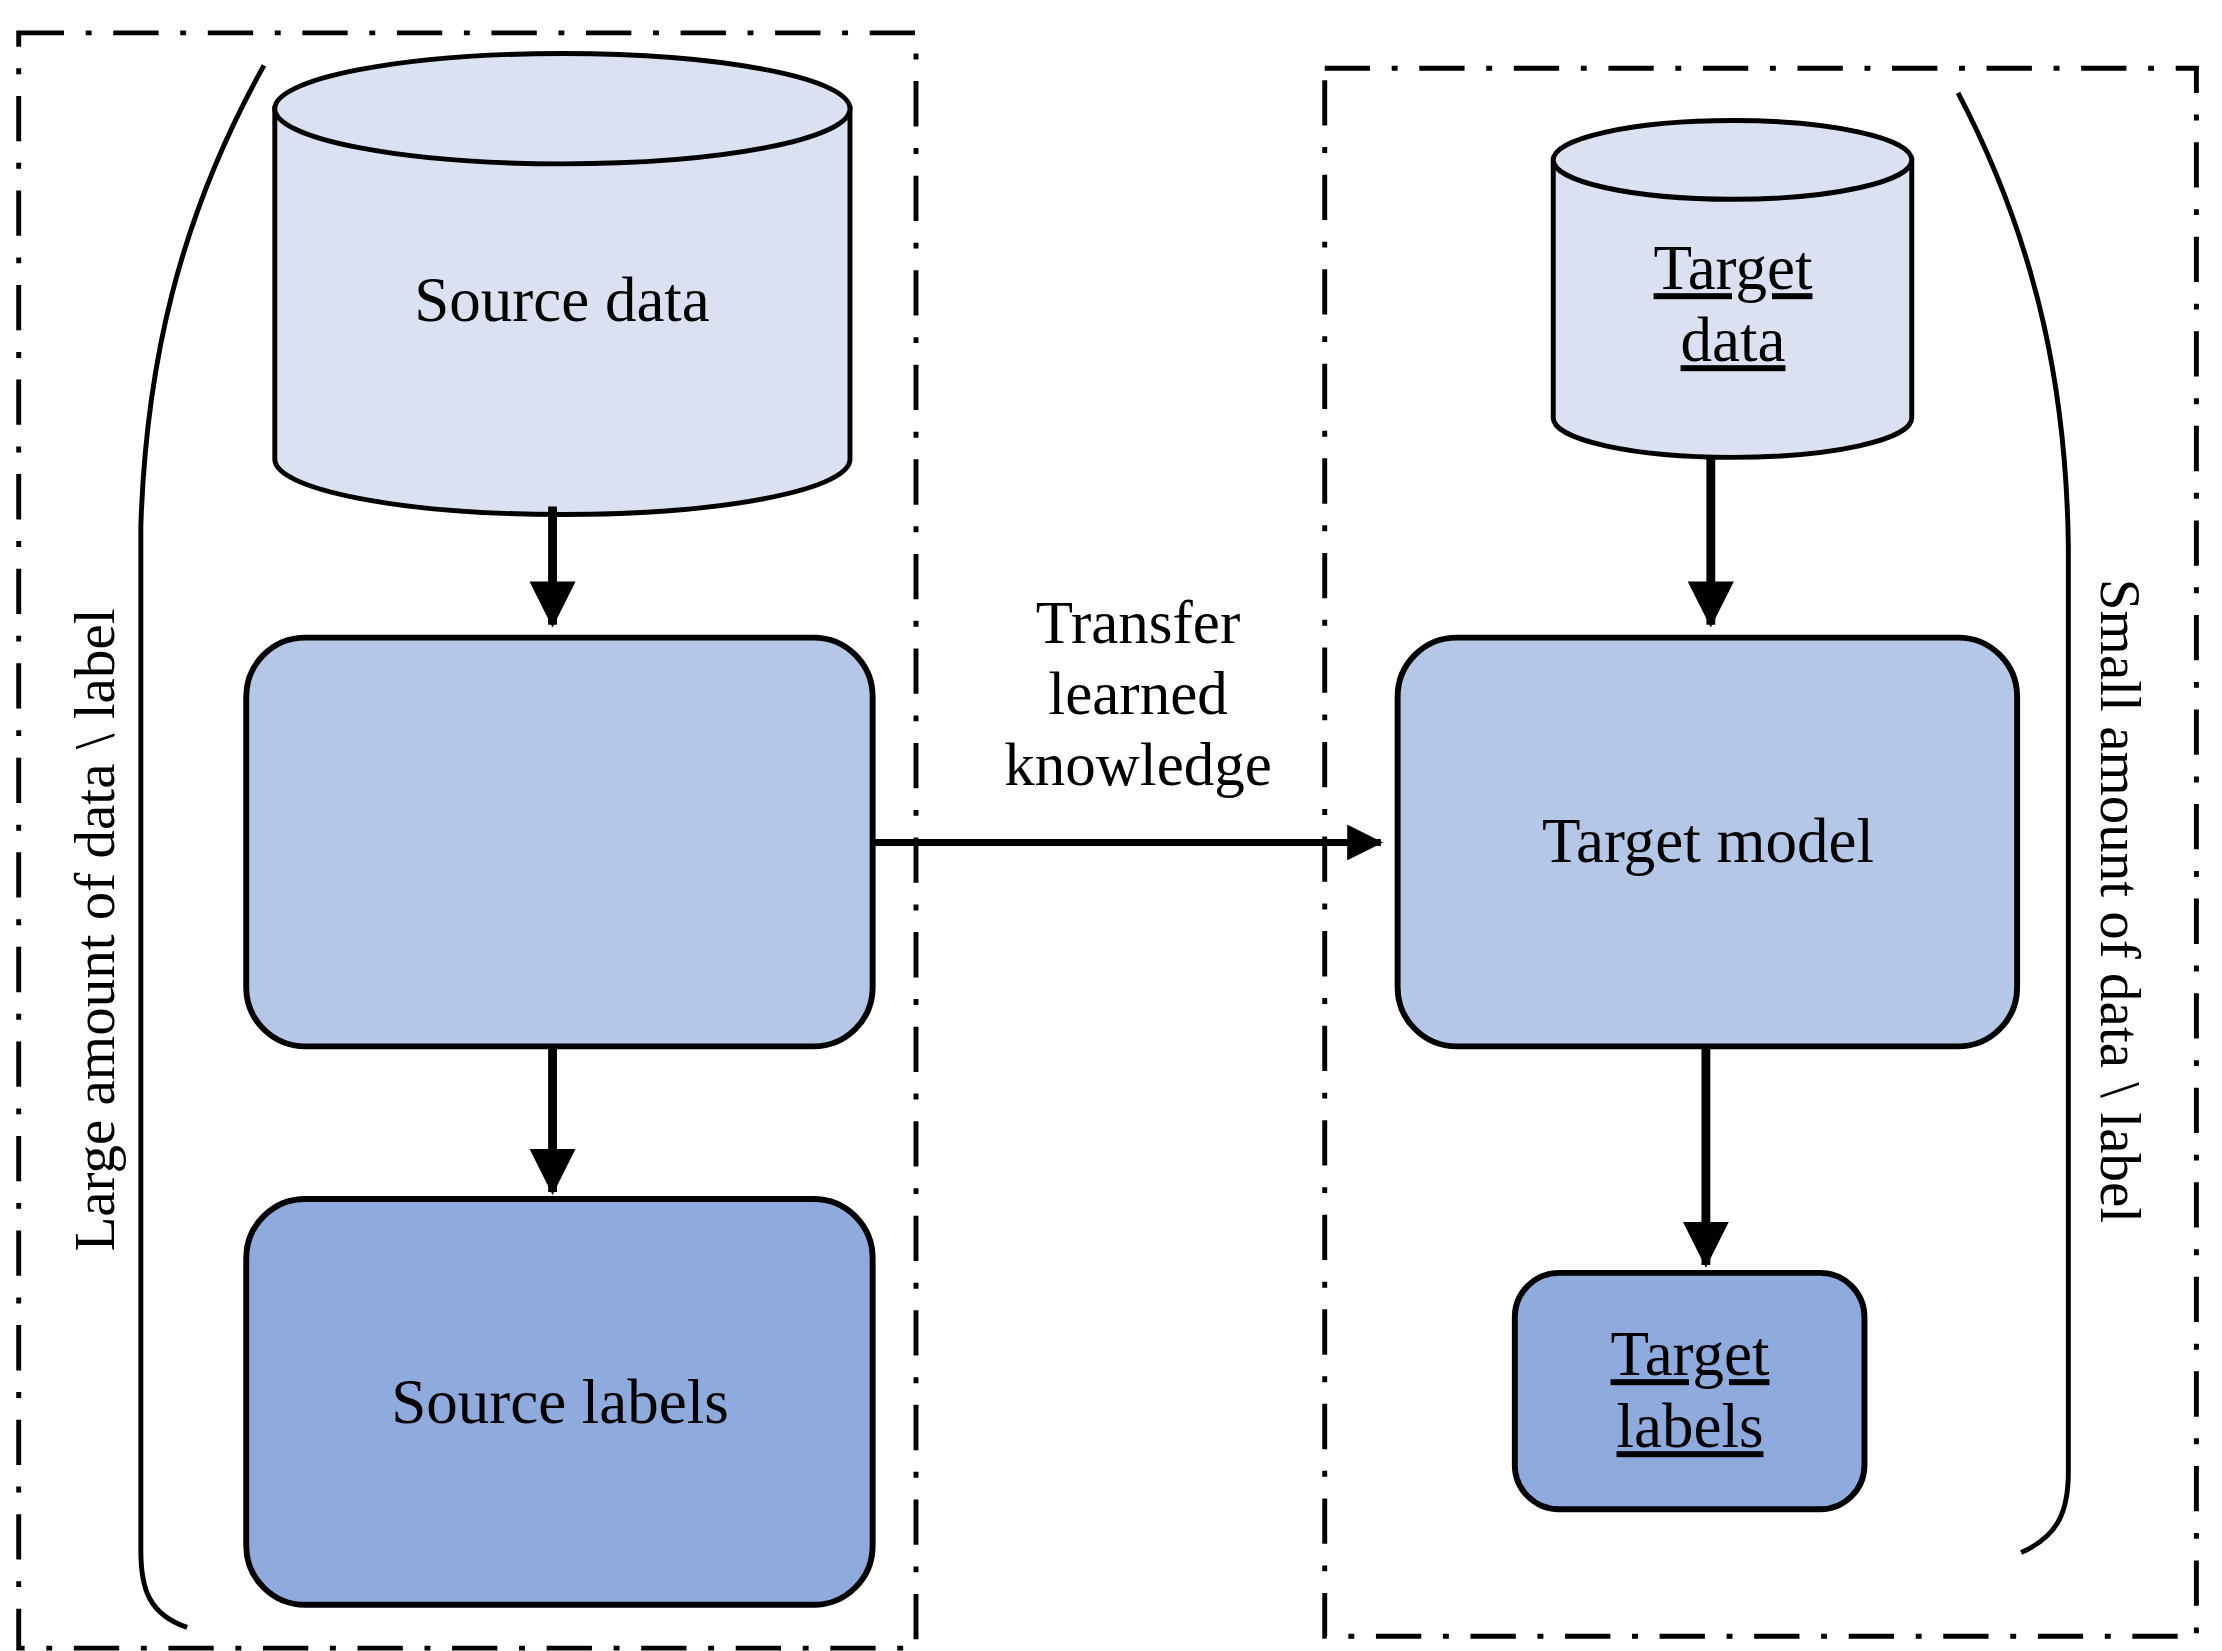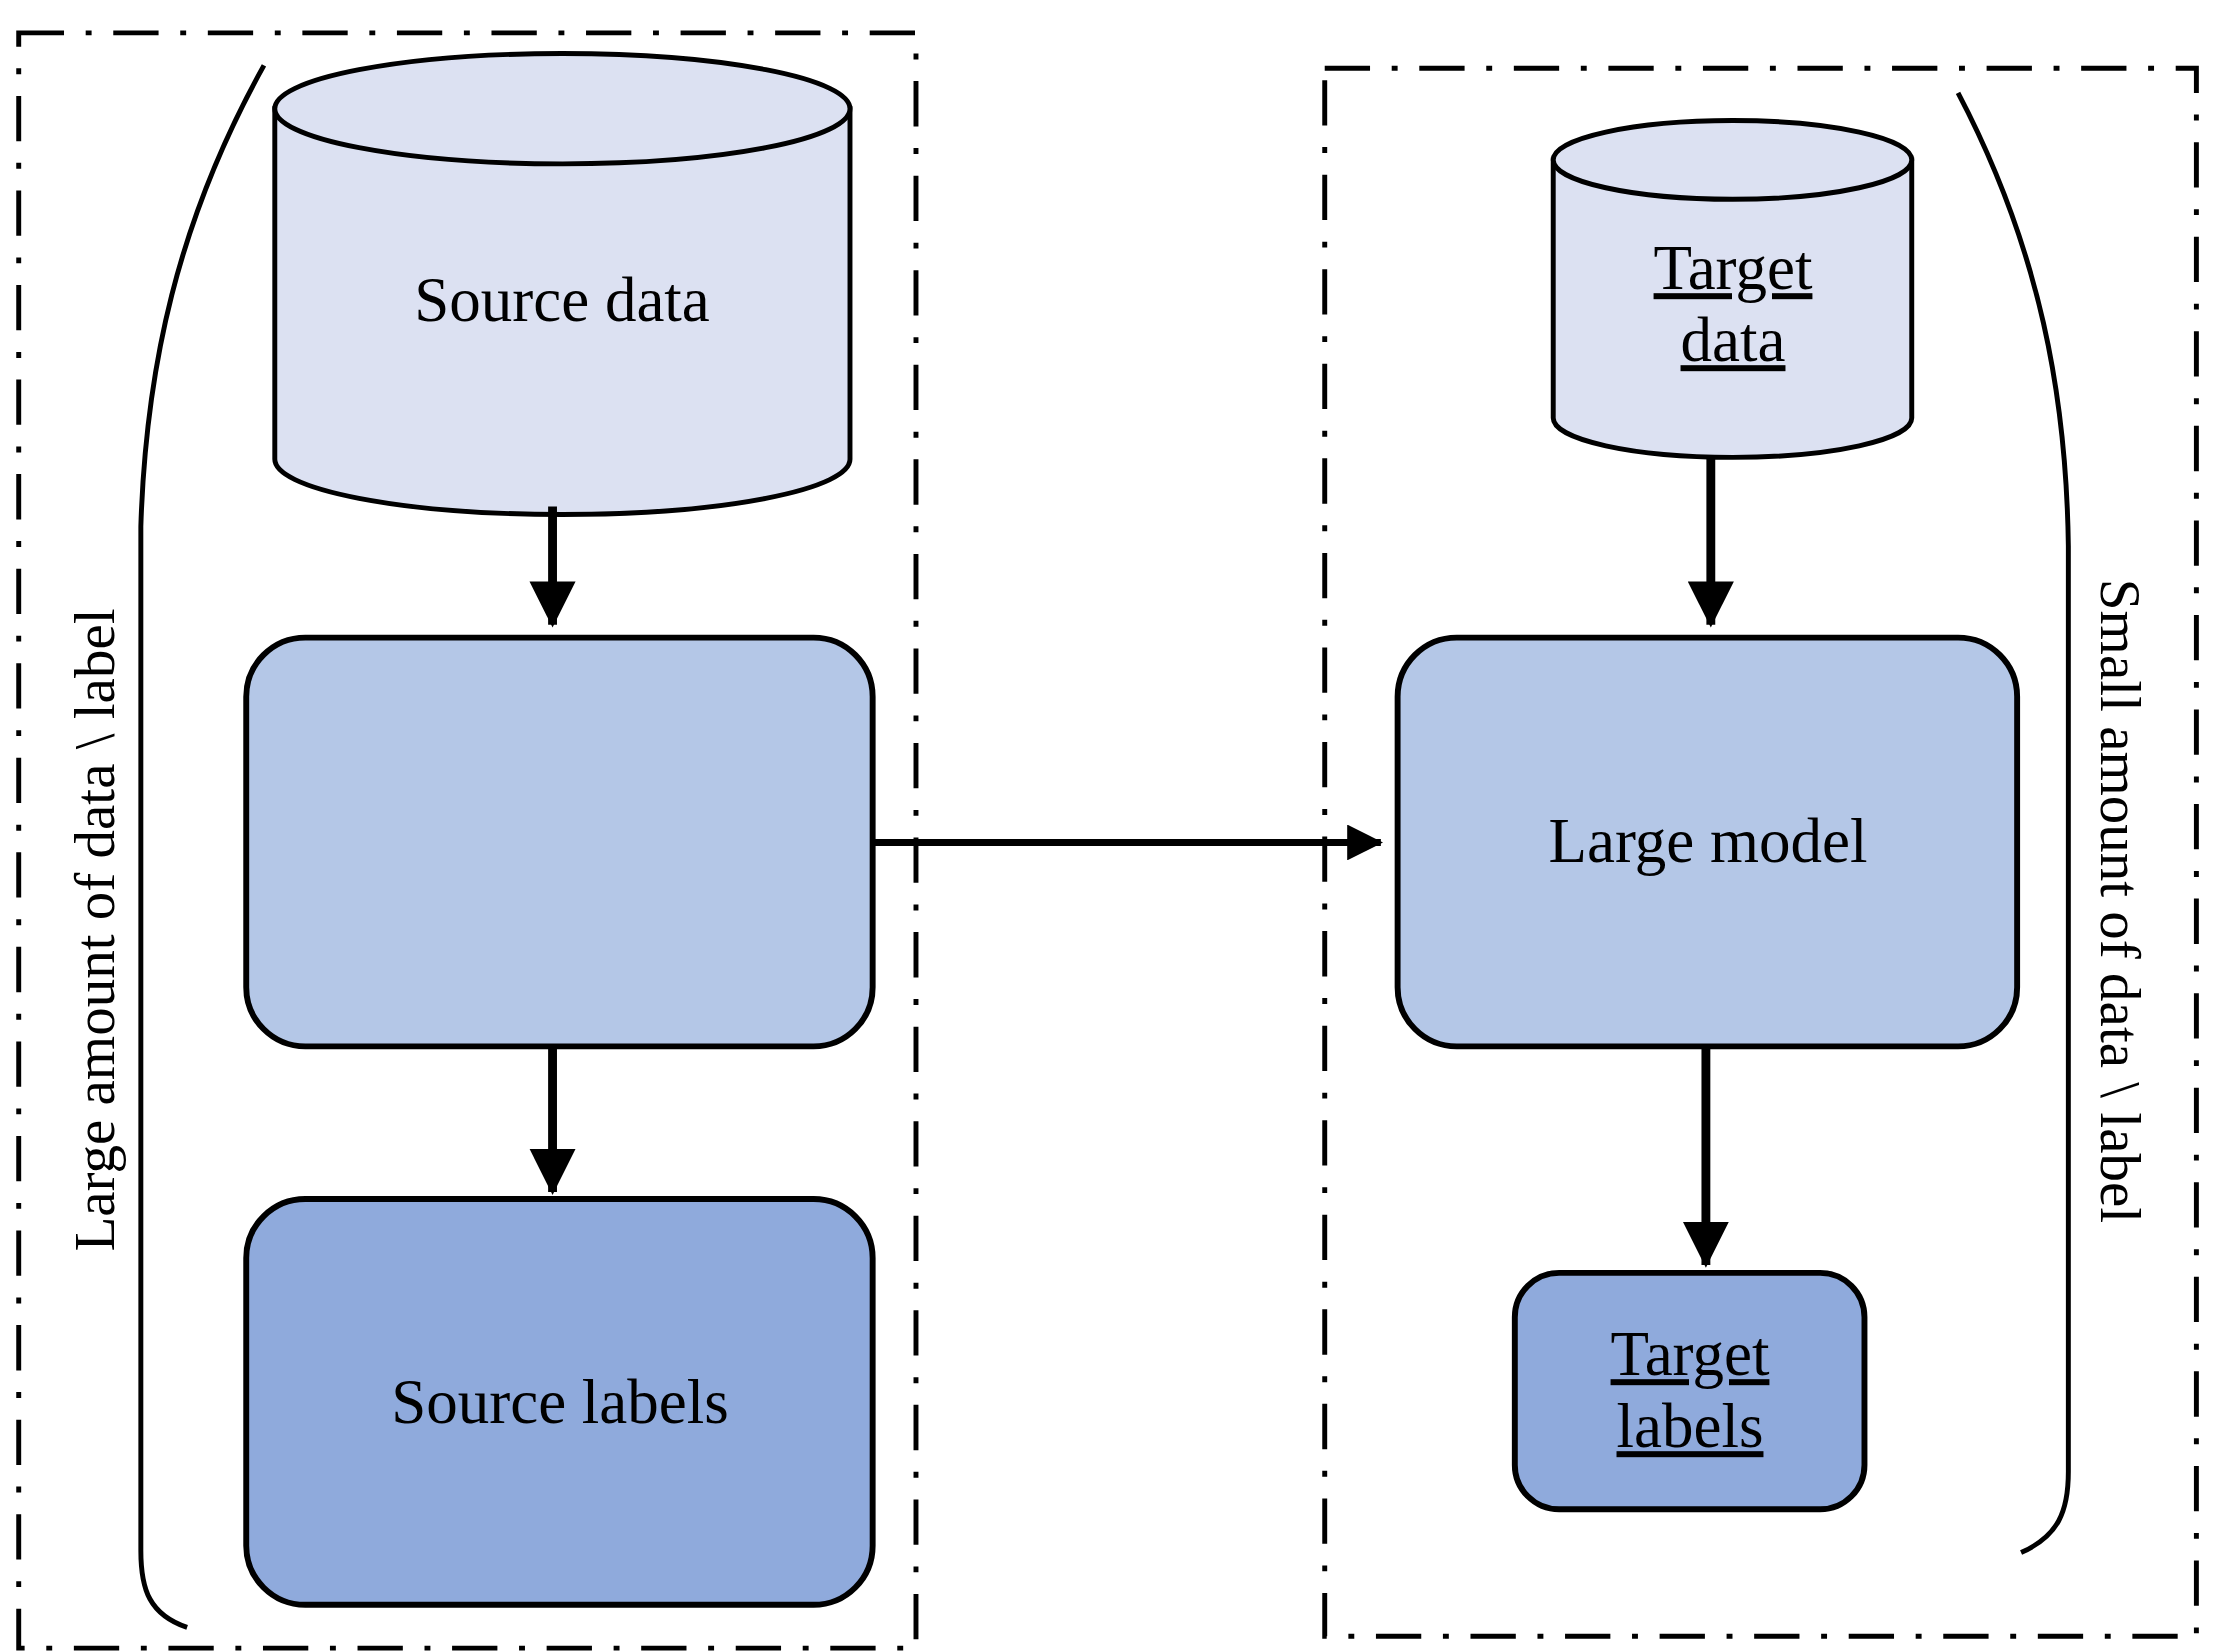--- a/index.html
+++ b/index.html
@@ -109,24 +109,27 @@
   </svg>
 
   <div class="lbl node-label centered" style="left:562px; top:286px; width:591px;">Source data</div>
 
 
   <div class="lbl node-label centered" style="left:560px; top:1388px; width:591px;">Source labels</div>
 
   <div class="lbl node-label two-line centered" style="left:1733px; top:291px; width:355px;">Target
 data</div>
 
-  <div class="lbl node-label centered" style="left:1708px; top:827px; width:591px;">Large model</div>
+  <div class="lbl node-label centered" style="left:1708px; top:827px; width:591px;">Target model</div>
 
   <div class="lbl node-label two-line centered" style="left:1690px; top:1377px; width:325px;">Target
 labels</div>
 
+  <div class="lbl transfer-label centered" style="left:1138px; top:680px; width:414px;">Transfer
+learned
+knowledge</div>
 
   <div class="lbl side-label left-rot" style="left:95px; top:916px;">Large amount of data \ label</div>
 
   <div class="lbl side-label right-rot" style="left:2120px; top:887px;">Small amount of data \ label</div>
 
 </div>
 
 
 </body></html>

